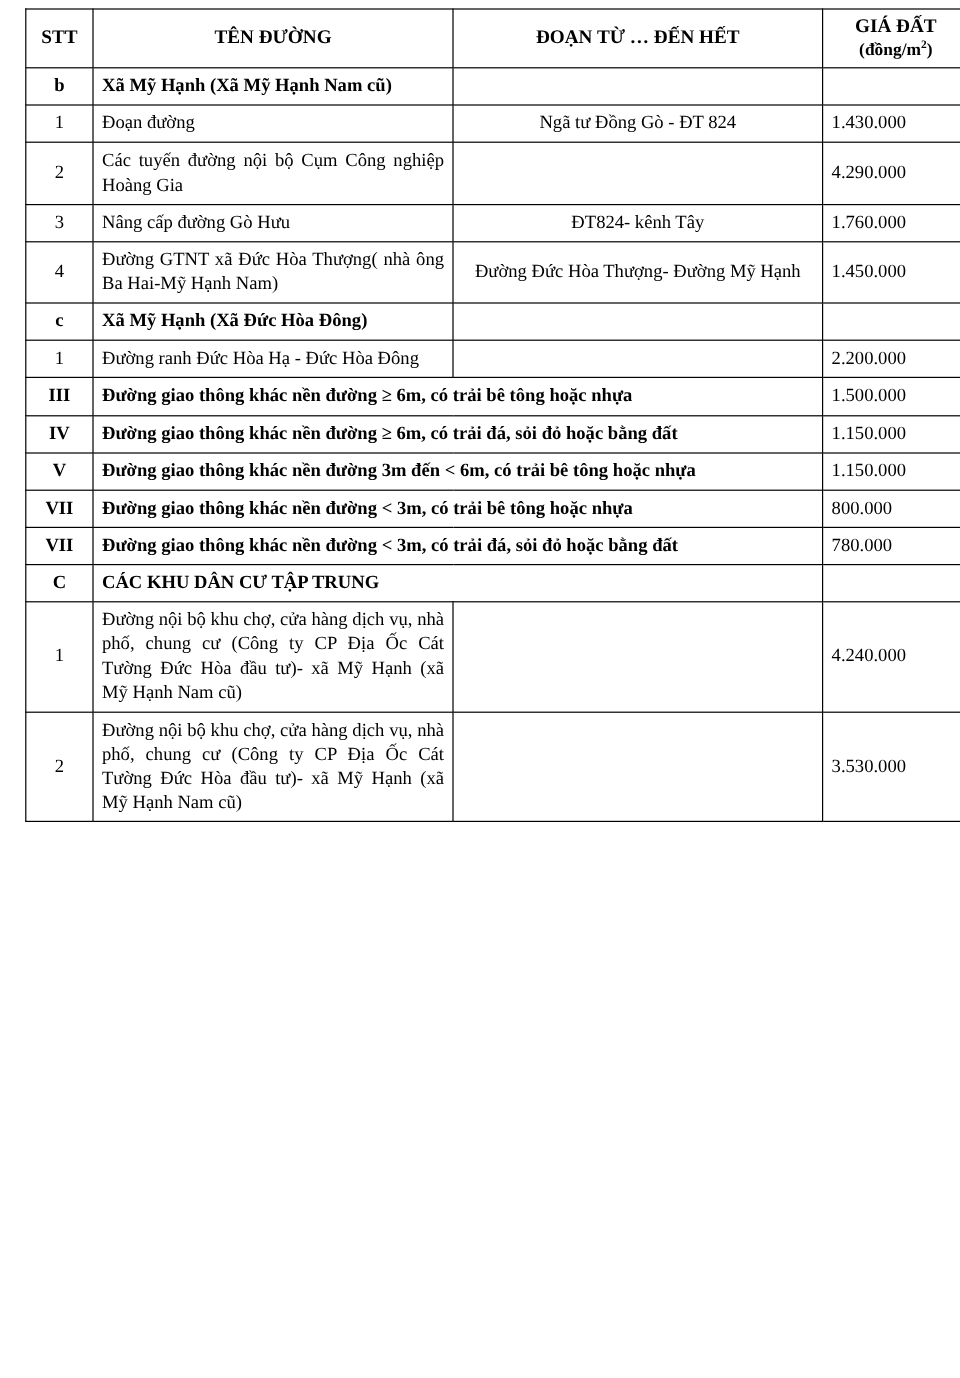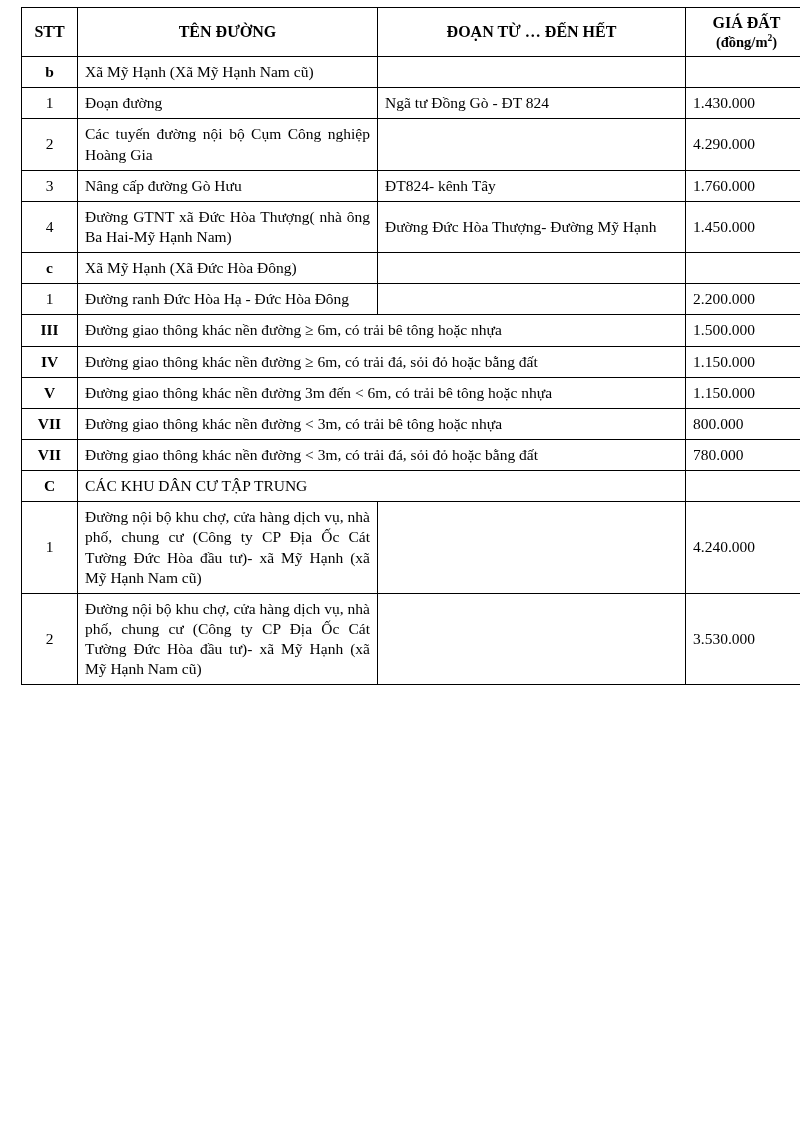--- a/index.html
+++ b/index.html
@@ -71,25 +71,25 @@
     vertical-align: middle;
     white-space: nowrap;
   }
   .c-idx.bold { font-weight: bold; }
 
   .c-text {
     text-align: justify;
     text-align-last: left;
     vertical-align: middle;
   }
-  .c-text.bold { font-weight: normal; }
+  .c-text.bold { font-weight: bold; }
   .c-text.nojustify { text-align: right; text-align-last: left; }
 
   .c-seg-cell {
-    text-align: left;
+    text-align: center;
     vertical-align: middle;
   }
   .c-val {
     text-align: left;
     vertical-align: middle;
     white-space: nowrap;
   }
 </style>
 </head>
 <body>

